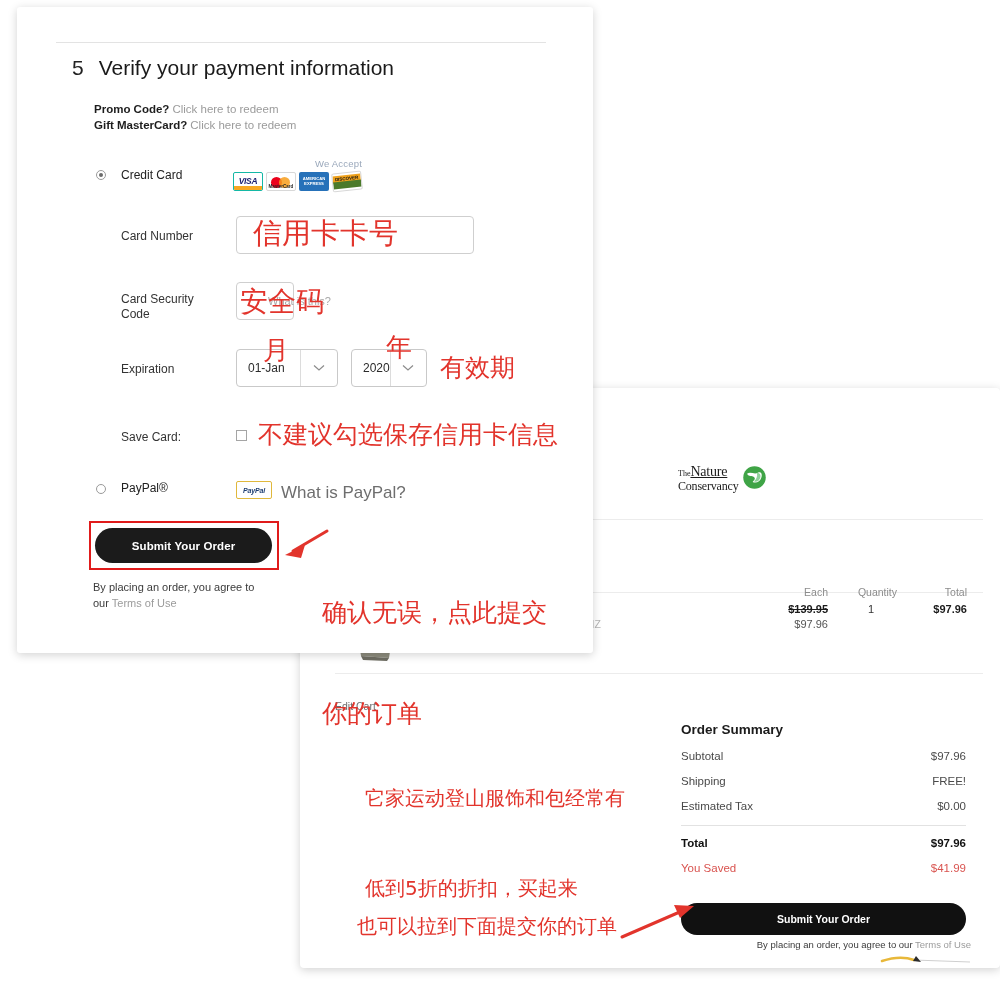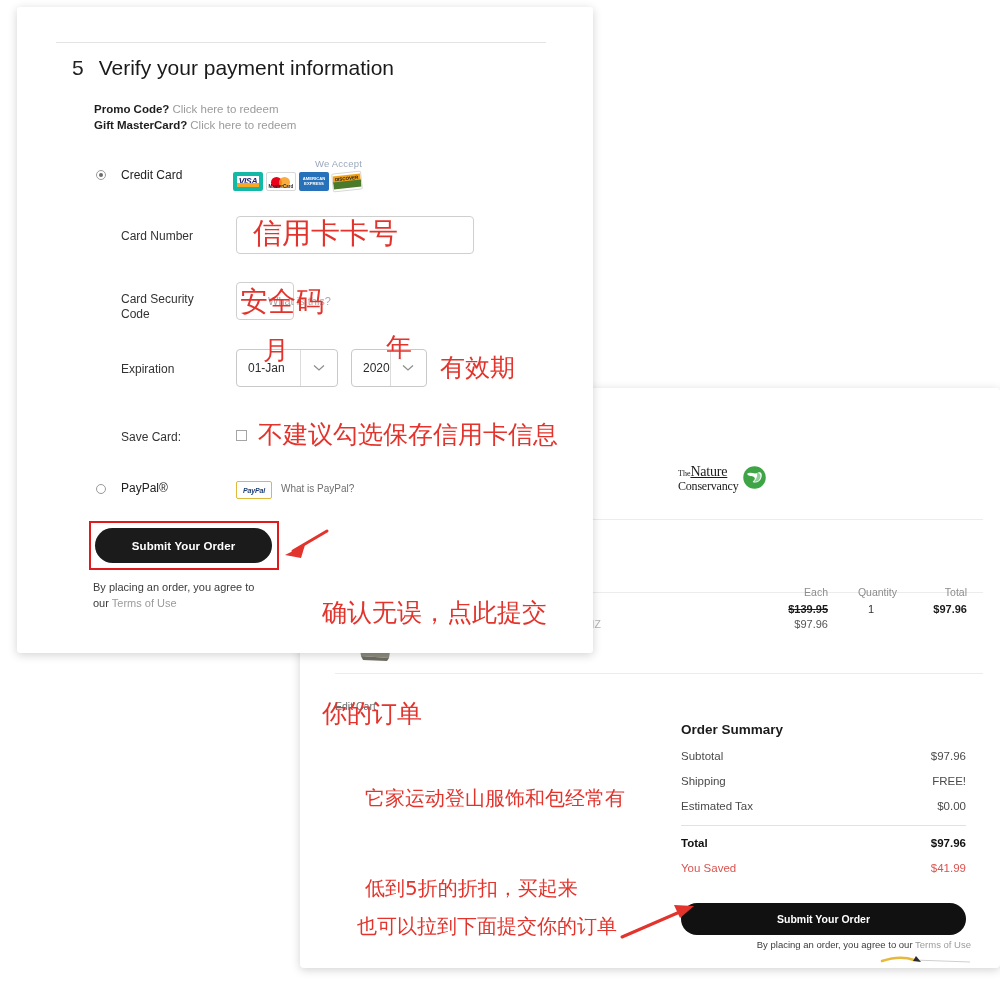--- a/index.html
+++ b/index.html
@@ -106,21 +106,21 @@
     text-align: right;
   }
   #card-logos { display: flex; align-items: flex-end; gap: 3px; }
   .card-logo {
     width: 30px; height: 19px; border-radius: 2px;
     position: relative; overflow: hidden;
     font-size: 7px; font-weight: bold;
     display: flex; align-items: center; justify-content: center;
     box-sizing: border-box;
   }
-  .cl-visa { background: #fff; border: 4px solid #14b8a6; flex-direction: column; }
+  .cl-visa { background: #fff; border: 1px solid #14b8a6; flex-direction: column; }
   .cl-visa .v-txt { color:#1a1f71; font-size:8.5px; font-style: italic; font-weight: 900; letter-spacing:-.3px; line-height:1;}
   .cl-visa .v-bar { position:absolute; left:0; bottom:0; width:100%; height:4px; background:#f7a823;}
   .cl-mc { background:#fff; border:1px solid #d8d8d8;}
   .cl-mc .mc-c1,.cl-mc .mc-c2{position:absolute;top:4px;width:11px;height:11px;border-radius:50%;}
   .cl-mc .mc-c1{left:4px;background:#eb001b;}
   .cl-mc .mc-c2{left:12px;background:#f79e1b;opacity:.85;}
   .cl-mc .mc-t{position:absolute;bottom:1px;left:0;width:100%;text-align:center;font-size:4.5px;color:#222;}
   .cl-amex { background:#2671b9; color:#fff; flex-direction:column;}
   .cl-amex .ax-t{font-size:4.2px;line-height:1.15;text-align:center;color:#fff;}
   .cl-disc { background:#fff; border:1px solid #d8d8d8; transform: rotate(-6deg);}
@@ -189,21 +189,21 @@
     width: 34px; height: 16px;
     background: #ffffff; border: 1px solid #e0b83c; border-radius: 2px;
     display: flex; align-items: center; justify-content: center;
   }
   #paypal-badge span {
     font-size: 7px; font-weight: bold; font-style: italic;
     color: #1f3f72; letter-spacing: -.2px;
   }
   #what-is-paypal {
     position: absolute; left: 281px; top: 483px;
-    font-size: 10px; color: #6e6e6e;
+    font-size: 17px; color: #6e6e6e;
   }
 
   
   #submit-highlight-box {
     position: absolute; left: 89px; top: 521px;
     width: 190px; height: 49px;
     border: 2px solid #e01b1b; box-sizing: border-box;
   }
   #submit-left-button {
     position: absolute; left: 95px; top: 528px;

